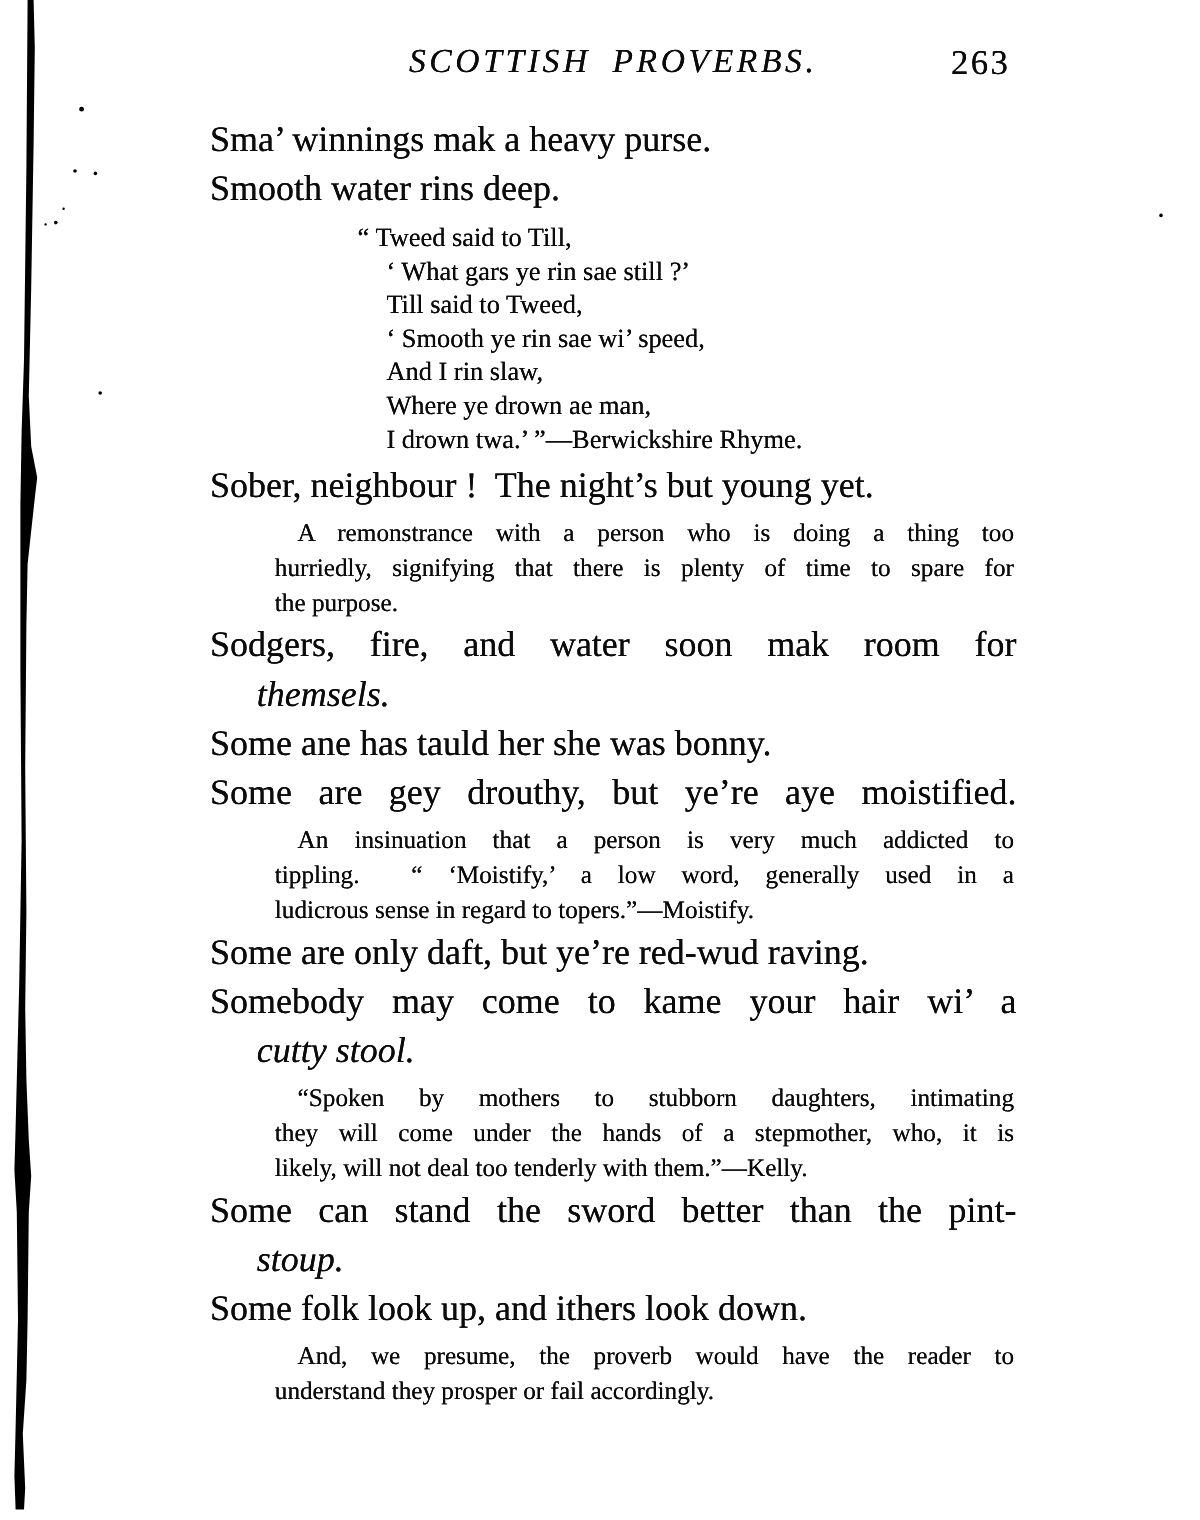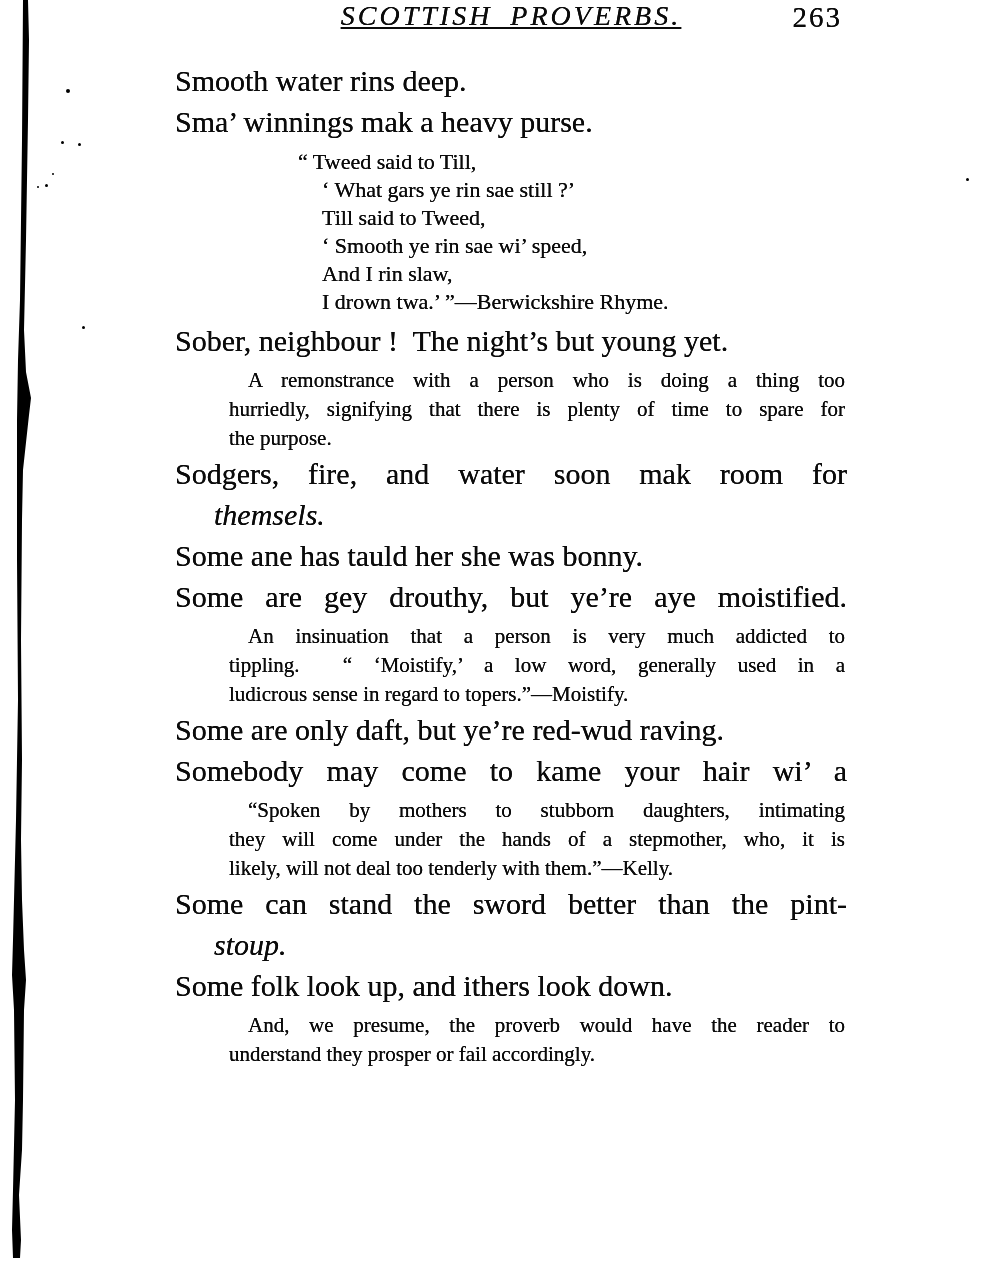--- a/index.html
+++ b/index.html
@@ -6,21 +6,21 @@
   body{
     width:1000px;height:1267px;position:relative;overflow:hidden;
     background:#ffffff;color:#0b0b0b;
     font-family:"Liberation Serif","DejaVu Serif",serif;
   }
   .page{position:absolute;inset:0;}
   
   .binding{position:absolute;left:0;top:0;width:45px;height:1267px;}
   
   .main{position:absolute;left:175px;top:0;width:672px;}
-  .header{position:relative;height:40px;margin-bottom:20px;text-decoration:underline;}
+  .header{position:relative;margin-top:36px;height:40px;margin-bottom:20px;}
   .running-title{
     display:block;text-align:center;font-style:italic;
     font-size:28px;letter-spacing:3px;word-spacing:8px;
     text-shadow:0 0 .4px #000;
   }
   .page-num{
     position:absolute;right:5px;top:1px;font-size:29px;letter-spacing:2px;
     text-shadow:0 0 .4px #000;
   }
   .p{font-size:30px;line-height:41px;text-shadow:0 0 .4px #000;white-space:normal;}
@@ -56,29 +56,30 @@
   <div class="speckle" style="left:82px;top:326px;width:3px;height:3px;"></div>
   <div class="speckle" style="left:966px;top:178px;width:3px;height:3px;"></div>
 
   <div class="main">
 
     <div class="header">
       <span class="running-title">SCOTTISH PROVERBS.</span>
       <span class="page-num">263</span>
     </div>
 
+    <div class="p">Sma’ winnings mak a heavy purse.</div>
     <div class="p">Smooth water rins deep.</div>
-    <div class="p">Sma’ winnings mak a heavy purse.</div>
 
     <div class="verse">
       <div class="vl1">“ Tweed said to Till,</div>
       <div>‘ What gars ye rin sae still ?’</div>
       <div>Till said to Tweed,</div>
       <div>‘ Smooth ye rin sae wi’ speed,</div>
       <div>And I rin slaw,</div>
+      <div>Where ye drown ae man,</div>
       <div><span>I drown twa.’ ”—</span><span class="attr">Berwickshire Rhyme.</span></div>
     </div>
 
     <div class="p">Sober, neighbour !&nbsp; The night’s but young yet.</div>
 
     <div class="note">
       <div class="n1st stretch">A remonstrance with a person who is doing a thing too</div>
       <div class="stretch">hurriedly, signifying that there is plenty of time to spare for</div>
       <div>the purpose.</div>
     </div>
@@ -91,20 +92,21 @@
 
     <div class="note">
       <div class="n1st stretch">An insinuation that a person is very much addicted to</div>
       <div class="stretch">tippling.&nbsp; “ ‘Moistify,’ a low word, generally used in a</div>
       <div><span>ludicrous sense in regard to topers.”—</span><span class="attr">Moistify.</span></div>
     </div>
 
     <div class="p">Some are only daft, but ye’re red-wud raving.</div>
 
     <div class="p stretch">Somebody may come to kame your hair wi’ a</div>
+    <div class="p cont">cutty stool.</div>
 
     <div class="note">
       <div class="n1st stretch">“Spoken by mothers to stubborn daughters, intimating</div>
       <div class="stretch">they will come under the hands of a stepmother, who, it is</div>
       <div><span>likely, will not deal too tenderly with them.”—</span><span class="attr">Kelly.</span></div>
     </div>
 
     <div class="p stretch">Some can stand the sword better than the pint-</div>
     <div class="p cont">stoup.</div>
 

